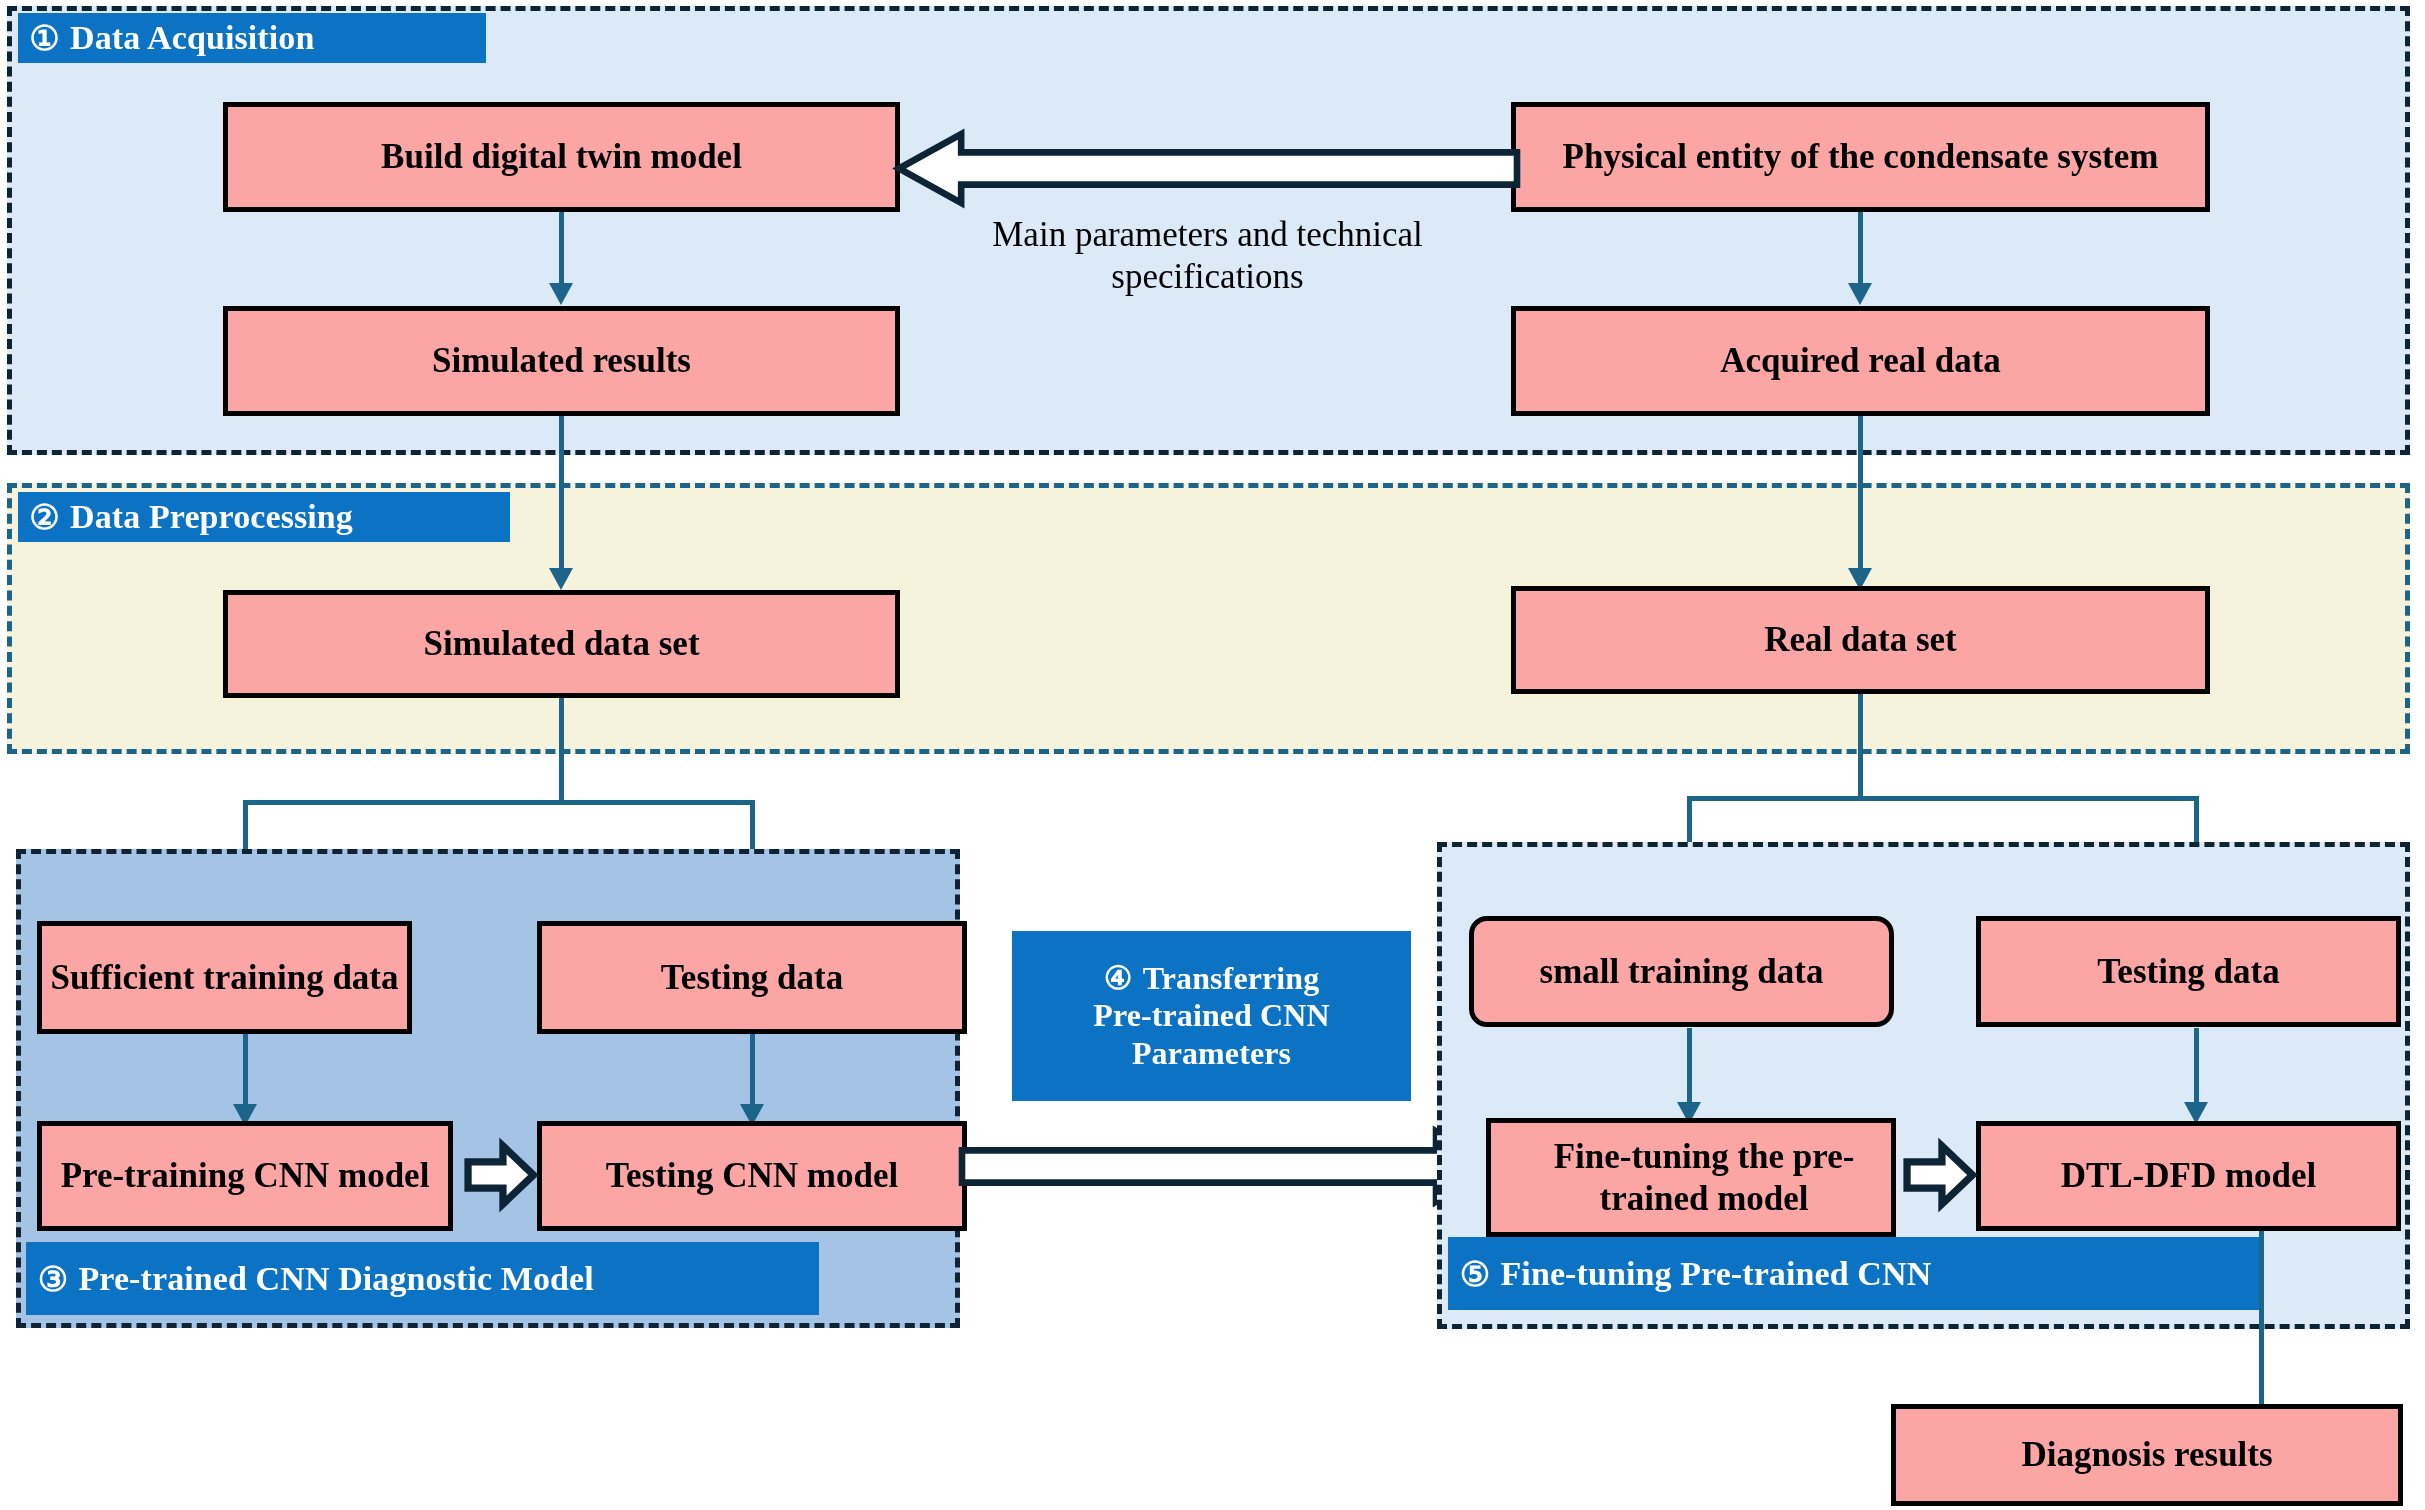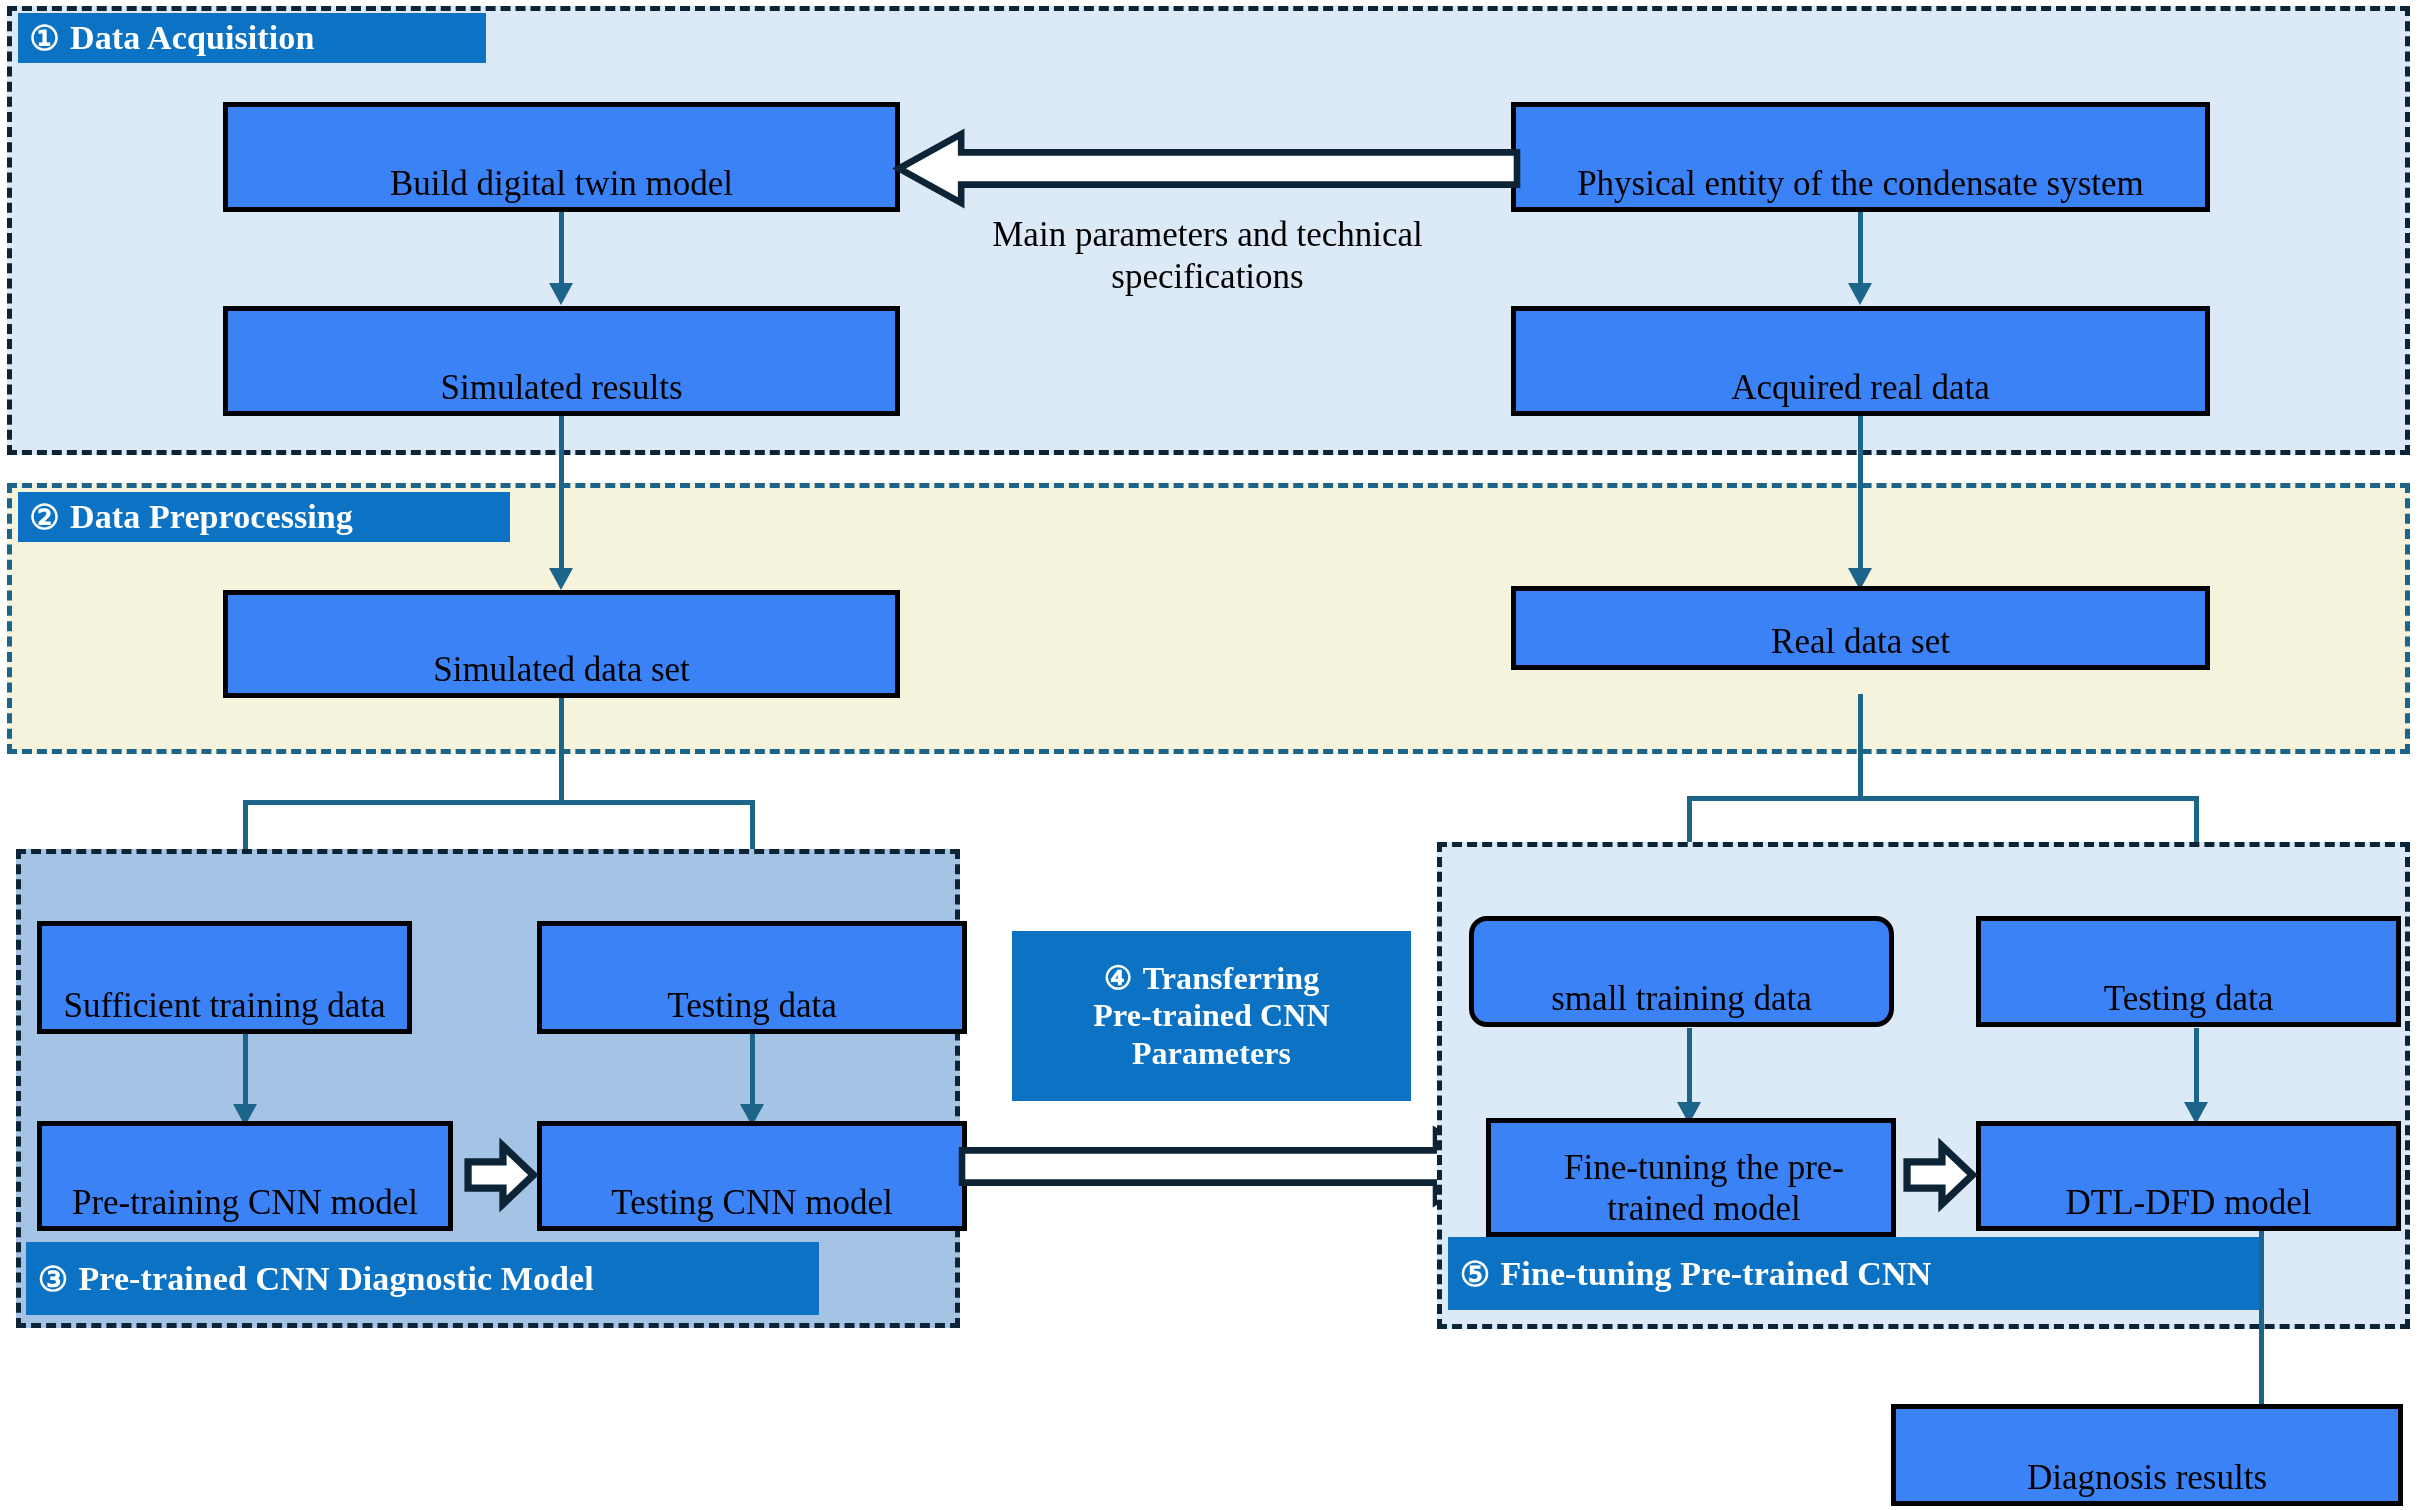--- a/index.html
+++ b/index.html
@@ -13,23 +13,23 @@
 
   
   .tag{position:absolute;background:#0b72c4;color:#ffffff;
        font-weight:bold;display:flex;align-items:center;
        letter-spacing:0.1px;box-sizing:border-box;}
   .tag.one-line{padding:0 11.7px;}
   .tag.multi{flex-direction:column;justify-content:center;text-align:center;padding:4.4px 7.3px;line-height:1.16;}
   .tag .num{margin-right:10.2px;font-weight:bold;}
 
   
-  .box{position:absolute;background:#3b82f6;border:5.1px solid #000000;
-       box-sizing:border-box;display:flex;align-items:flex-end;justify-content:center;
-       text-align:center;color:#000000;line-height:1.18;padding:2.9px 5.9px;}
+  .box{position:absolute;background:#fca5a5;border:5.1px solid #000000;
+       box-sizing:border-box;display:flex;align-items:center;justify-content:center;
+       text-align:center;color:#000000;line-height:1.18;padding:2.9px 5.9px;font-weight:bold;}
 
   
   .ln{position:absolute;background:#1c6489;}
   .vline{width:5.1px;}
   .hline{height:5.1px;}
   .arrowhead-down{position:absolute;width:0;height:0;
       border-left:12.4px solid transparent;border-right:12.4px solid transparent;
       border-top:22px solid #1c6489;}
 
   
@@ -92,21 +92,21 @@
   <div class="ln vline" style="left:559px;top:416px;height:155px;"></div>
   <div class="arrowhead-down" style="left:549px;top:568px;"></div>
 
   <div class="ln vline" style="left:1858px;top:416px;height:155px;"></div>
   <div class="arrowhead-down" style="left:1848px;top:568px;"></div>
 
   <div class="box" style="left:223px;top:590px;width:677px;height:108px;font-size:35px;">
     <span>Simulated data set</span>
   </div>
 
-  <div class="box" style="left:1511px;top:586px;width:699px;height:84px;font-size:35px;">
+  <div class="box" style="left:1511px;top:586px;width:699px;height:108px;font-size:35px;">
     <span>Real data set</span>
   </div>
 
   <div class="ln vline" style="left:559px;top:698px;height:107px;"></div>
   <div class="ln hline" style="left:243px;top:800px;width:512px;"></div>
   <div class="ln vline" style="left:243px;top:800px;height:102px;"></div>
   <div class="arrowhead-down" style="left:233px;top:900px;"></div>
   <div class="ln vline" style="left:750px;top:800px;height:102px;"></div>
   <div class="arrowhead-down" style="left:740px;top:900px;"></div>
 

